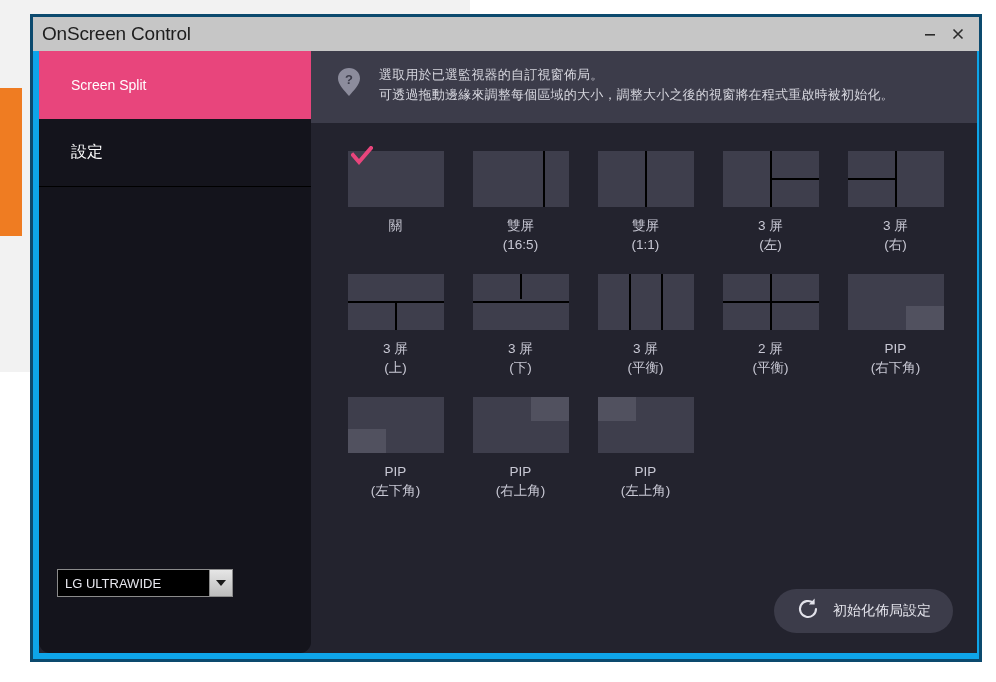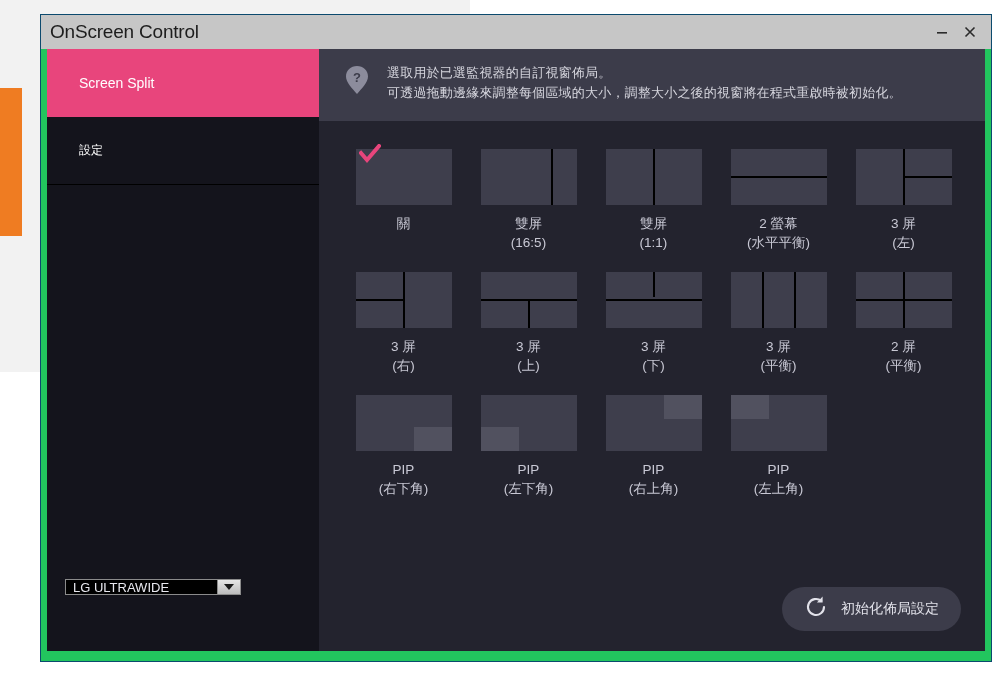--- a/index.html
+++ b/index.html
@@ -23,24 +23,24 @@
   }
   #desktop-bg-orange {
     position: absolute;
     left: 0; top: 88px;
     width: 22px; height: 148px;
     background: #ef7c22;
   }
   
   #app-window {
     position: absolute;
-    left: 40px; top: 14px;
+    left: 30px; top: 14px;
     width: 952px; height: 648px;
-    background: #22c55e;
-    border: 1px solid #0c4a6e;
+    background: #0ea5e9;
+    border: 3px solid #0c4a6e;
     box-sizing: border-box;
   }
   #title-bar {
     position: relative;
     height: 34px;
     background: #c6c6c6;
     display: flex;
     align-items: center;
     justify-content: space-between;
   }
@@ -77,43 +77,44 @@
     background: #23232e;
   }
   
   #sidebar {
     width: 272px;
     background: #14141c;
     position: relative;
     flex: none;
     display: flex;
     flex-direction: column;
+    border-radius: 11px;
   }
   .nav-item {
     height: 68px;
     display: flex;
     align-items: center;
     padding-left: 32px;
     font-size: 14px;
     color: #ffffff;
     box-sizing: border-box;
     cursor: pointer;
     border-bottom: 1px solid #000000;
   }
   .nav-item.active {
     background: #e8457c;
     border-bottom: none;
   }
-  .nav-item.cjk { font-size: 12px; }
+  .nav-item.cjk { font-size: 16px; }
   #sidebar-spacer { flex: 1; }
   
   #monitor-select-wrap {
     margin: 0 0 56px 18px;
     width: 176px;
-    height: 16px;
+    height: 28px;
     border: 1px solid #8b8b8b;
     background: #000000;
     display: flex;
     align-items: stretch;
     box-sizing: border-box;
     cursor: pointer;
   }
   #monitor-select-value {
     flex: 1;
     display: flex;
@@ -323,27 +324,20 @@
         </div>
 
         <div class="layout-cell">
           <div class="tile">
             <div class="vline" style="left:47px;"></div>
           </div>
           <div class="caption">雙屏
 (1:1)</div>
         </div>
 
-        <div class="layout-cell">
-          <div class="tile">
-            <div class="hline" style="top:27px;"></div>
-          </div>
-          <div class="caption">2 螢幕
-(水平平衡)</div>
-        </div>
 
         <div class="layout-cell">
           <div class="tile">
             <div class="vline" style="left:47px;"></div>
             <div class="hline" style="top:27px; left:47px; right:0;"></div>
           </div>
           <div class="caption">3 屏
 (左)</div>
         </div>
 

